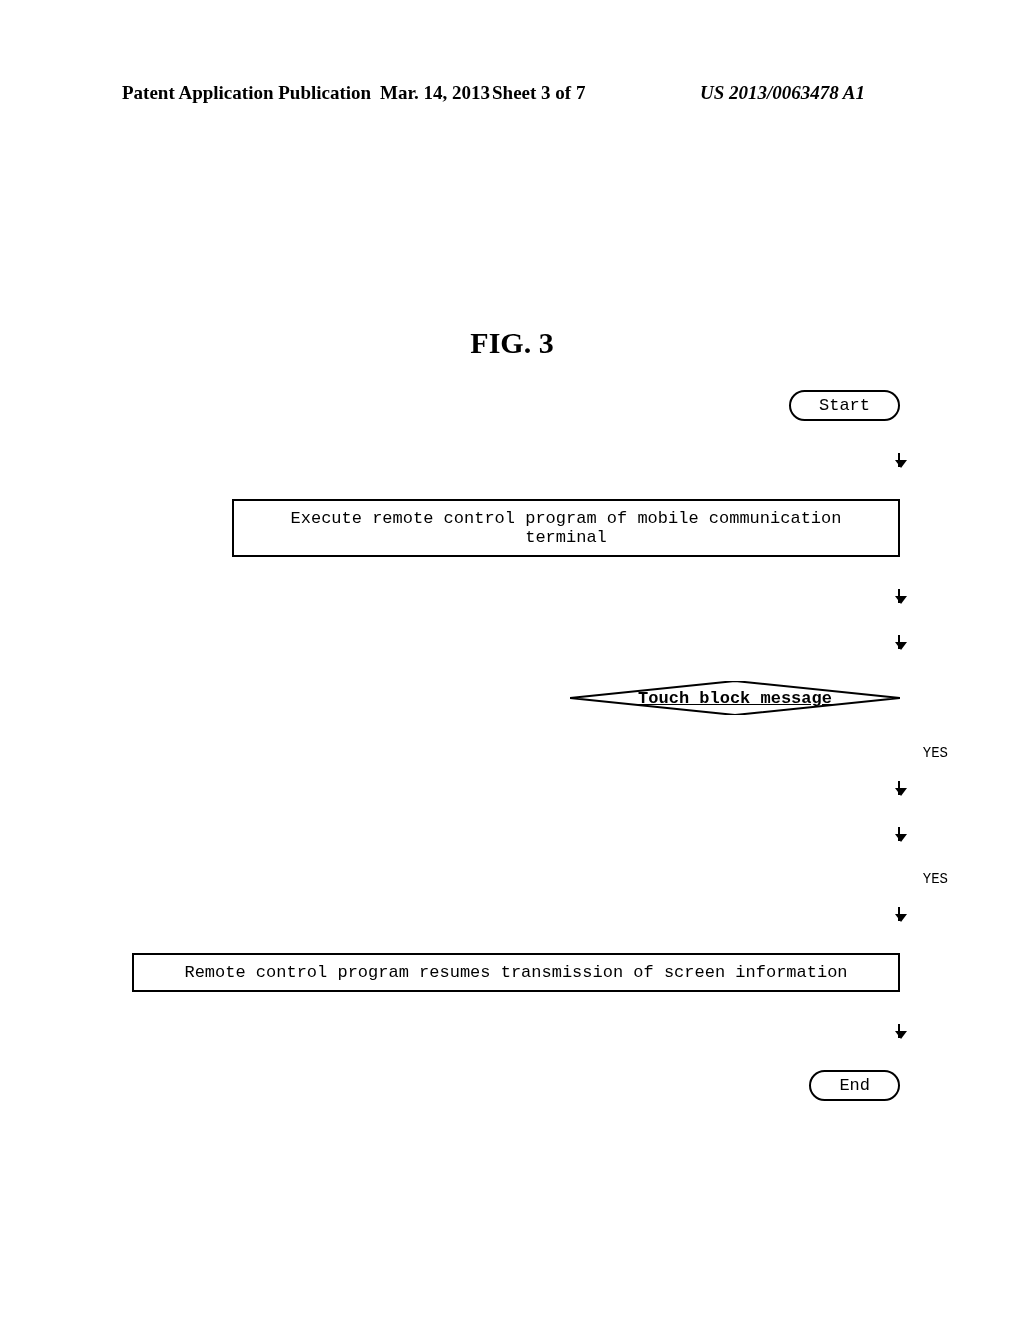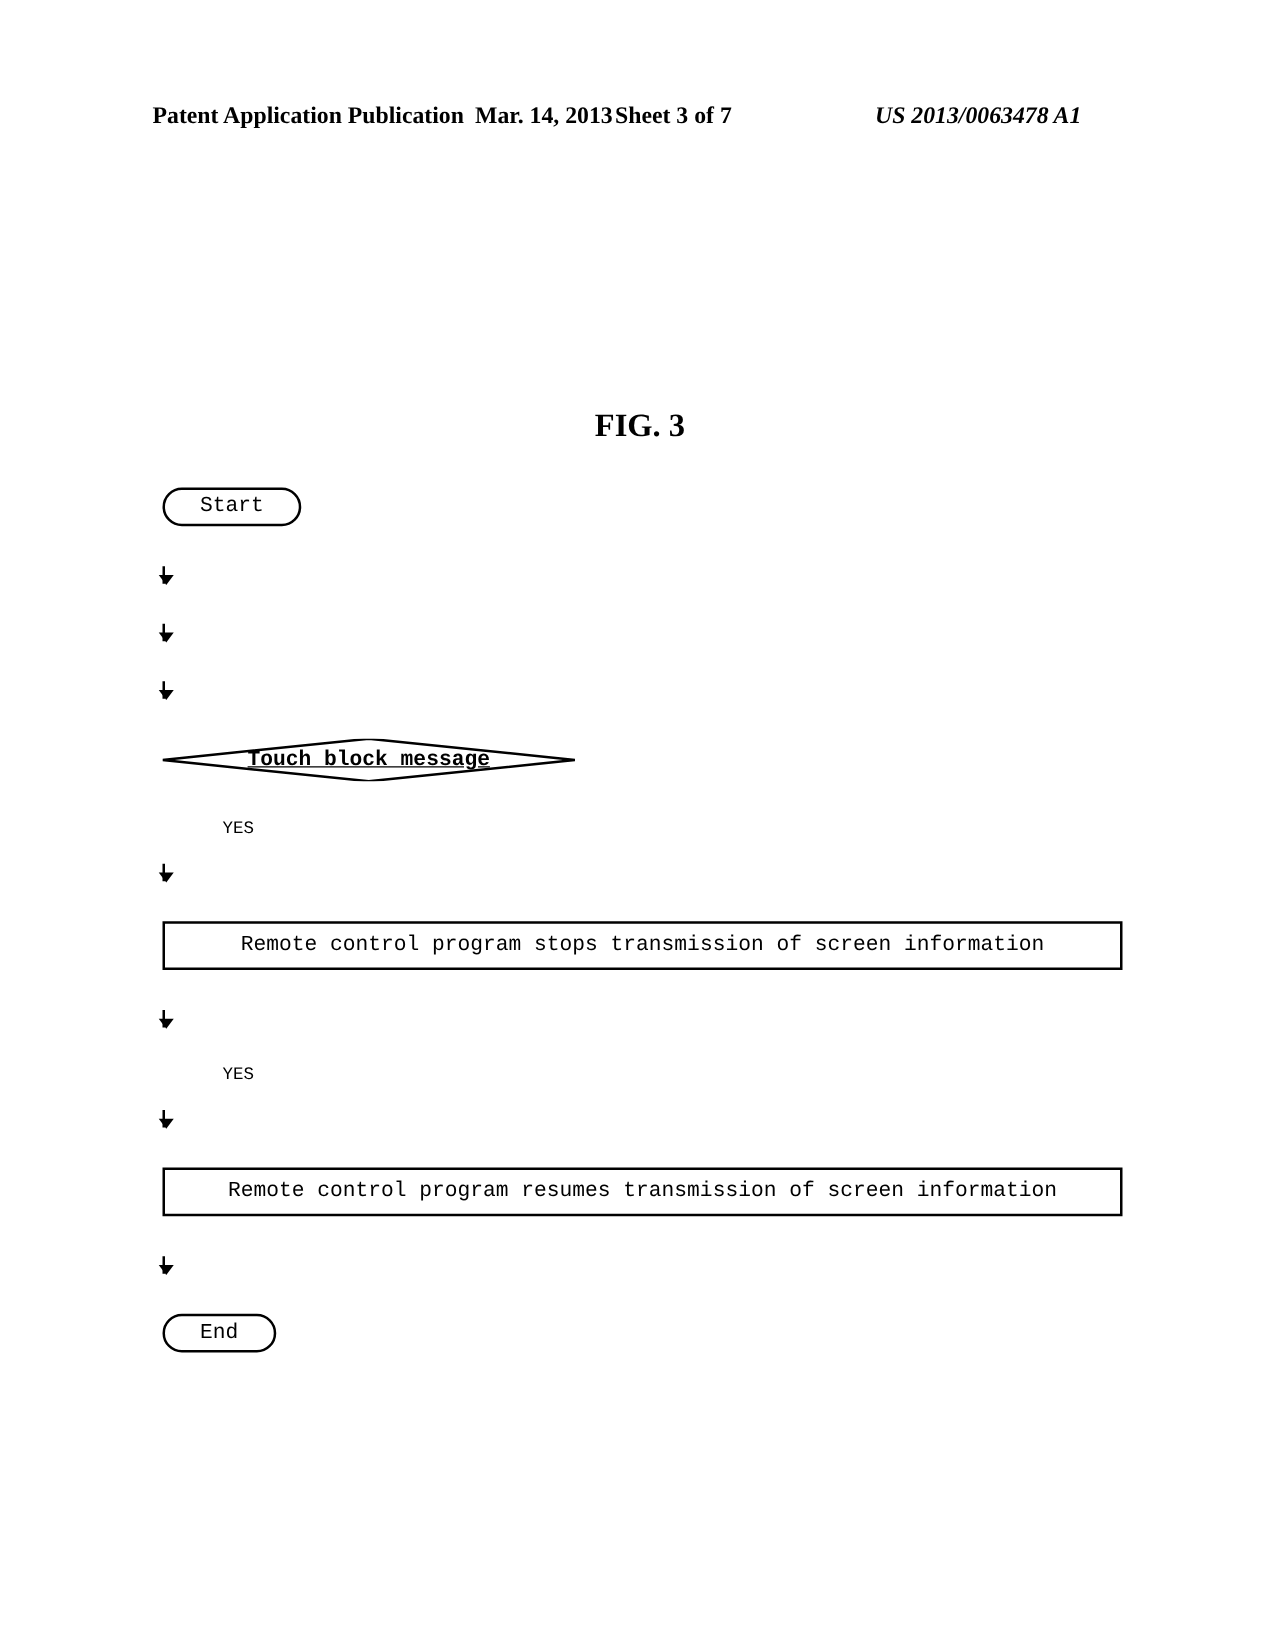--- a/index.html
+++ b/index.html
@@ -16,31 +16,31 @@
   }
   .header span{font-weight:bold;}
   .hdr-left{position:absolute;left:122px;}
   .hdr-date{position:absolute;left:380px;}
   .hdr-sheet{position:absolute;left:492px;}
   .hdr-pub{position:absolute;left:700px;font-style:italic;}
 
   .figtitle{
     position:absolute;top:326px;width:100%;
     text-align:center;
-    font-size:26px;font-weight:bold;
+    font-size:30px;font-weight:bold;
   }
 
   .chart{
     position:absolute;
     left:130px; top:390px;
     width:770px;
     font-family:"Courier New",monospace;
     font-size:17px;
   }
-  .col{ display:flex; flex-direction:column; align-items:flex-start;gap:32px;}
+  .col{ display:flex; flex-direction:column; align-items:flex-end;gap:32px;}
   .arrow{
     width:0;height:14px;
     border-left:2px solid #000;
     position:relative;
   }
   .arrow::after{
     content:"";
     position:absolute;bottom:-1px;left:-5px;
     border-left:6px solid transparent;
     border-right:6px solid transparent;
@@ -91,36 +91,36 @@
 
 <div class="figtitle">FIG. 3</div>
 
 <div class="chart col">
 
   <div class="terminator">
     <span>Start</span>
   </div>
   <div class="arrow"></div>
 
+  <div class="process med">
+    <span>Execute remote control program of mobile communication terminal</span>
+  </div>
   <div class="arrow"></div>
 
   <div class="arrow"></div>
 
   <div class="decision">
     <svg viewBox="0 0 330 34" preserveAspectRatio="none">
       <polygon points="0,17 165,0 330,17 165,34" fill="#fff" stroke="#000" stroke-width="2"></polygon>
     </svg>
     <span class="dlabel">Touch block message</span>
   </div>
   <div class="yes">YES</div>
   <div class="arrow" style="margin-top:-14px"></div>
 
-  <div class="process wide">
-    <span>Remote control program stops transmission of screen information</span>
-  </div>
   <div class="arrow"></div>
 
   <div class="yes">YES</div>
   <div class="arrow" style="margin-top:-14px"></div>
 
   <div class="process wide">
     <span>Remote control program resumes transmission of screen information</span>
   </div>
   <div class="arrow"></div>
 

